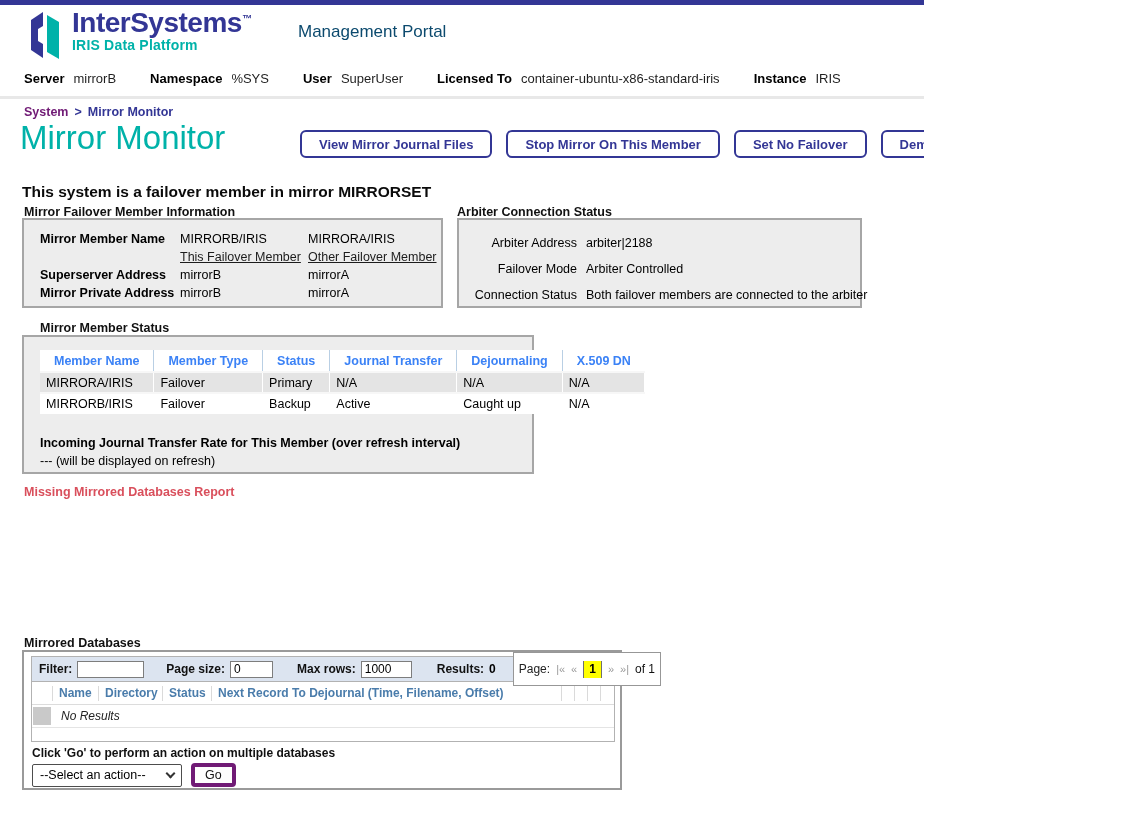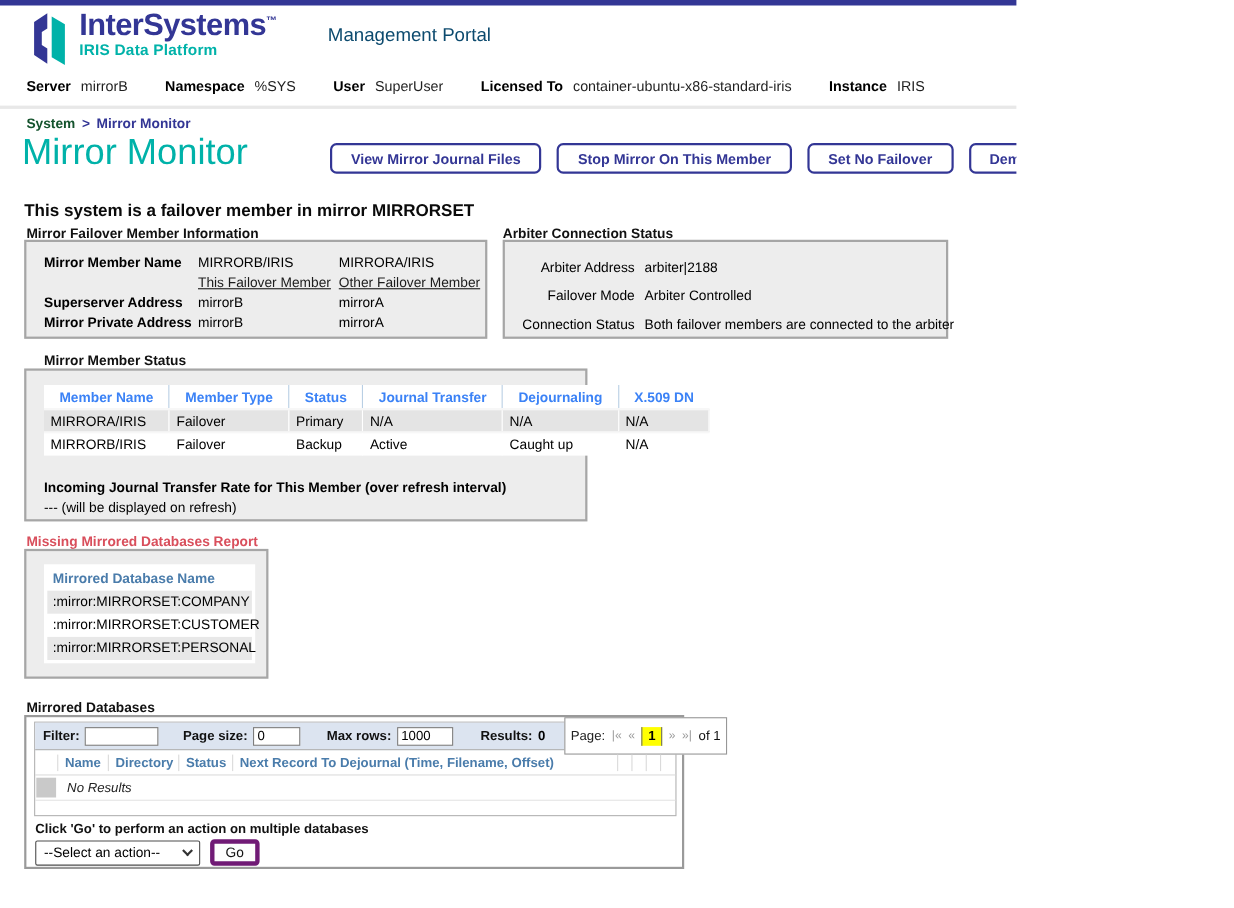--- a/index.html
+++ b/index.html
@@ -17,21 +17,21 @@
   .brand .tm { font-size:10px; vertical-align:10px; }
   .platform { font-size:14px; font-weight:bold; color:#00b2a9; margin-top:1px; letter-spacing:0.2px; }
   .portal-title { position:absolute; left:298px; top:22px; font-size:17px; color:#0c4a6e; }
   .infobar { position:absolute; left:24px; top:71px; display:flex; gap:34px; font-size:13px; white-space:nowrap; }
   .infobar .pair { display:flex; gap:9px; }
   .infobar .lbl { font-weight:bold; color:#000; }
   .infobar .val { color:#1f1f1f; }
   .divider { position:absolute; left:0; top:96px; width:1122px; height:3px; background:#e8e8e8; }
   
   .breadcrumb { position:absolute; left:24px; top:105px; font-size:12.5px; font-weight:bold; color:#333695; }
-  .breadcrumb a { color:#14532d; text-decoration:none; cursor:pointer; }
+  .breadcrumb a { color:#701a75; text-decoration:none; cursor:pointer; }
   .breadcrumb .sep { margin:0 6px; }
   .page-title { position:absolute; left:20px; top:119px; font-size:33px; font-weight:500; color:#00b2a9; }
   .toolbar { position:absolute; left:300px; top:130px; display:flex; gap:14px; }
   .tbtn {
     height:28px; padding:0 17px; background:#fff; border:2px solid #333695; border-radius:6px;
     font-family:"Liberation Sans", sans-serif; font-size:13px; font-weight:bold; color:#333695;
     display:flex; align-items:center; cursor:pointer; white-space:nowrap;
   }
   .status-heading { position:absolute; left:22px; top:183px; font-size:15.5px; font-weight:bold; color:#0a0a0a; }
   
@@ -241,28 +241,20 @@
         <td>Caught up</td>
         <td>N/A</td>
       </tr>
     </tbody>
       </table>
     <div class="rate-label">Incoming Journal Transfer Rate for This Member (over refresh interval)</div>
     <div class="rate-value">--- (will be displayed on refresh)</div>
   </div>
 
   <div class="seclabel red" style="left:24px; top:485px;">Missing Mirrored Databases Report</div>
-  <div class="gbox" style="left:22px; top:499px; width:222px; height:118px;">
-    <div class="miss-inner">
-      <div class="miss-head">Mirrored Database Name</div>
-      <div class="miss-row odd">:mirror:MIRRORSET:COMPANY</div>
-      <div class="miss-row even">:mirror:MIRRORSET:CUSTOMER</div>
-      <div class="miss-row odd">:mirror:MIRRORSET:PERSONAL</div>
-    </div>
-  </div>
 
   <div class="seclabel" style="left:24px; top:636px;">Mirrored Databases</div>
   <div class="mdb-box">
     <div class="grid-area">
       <div class="filter-bar">
         <span class="flbl">Filter:</span>
         <input class="in-filter" type="text" value="" style="">
         <span class="flbl gap1">Page size:</span>
         <input class="in-pagesize" type="text" value="0" style="">
         <span class="flbl gap2">Max rows:</span>

